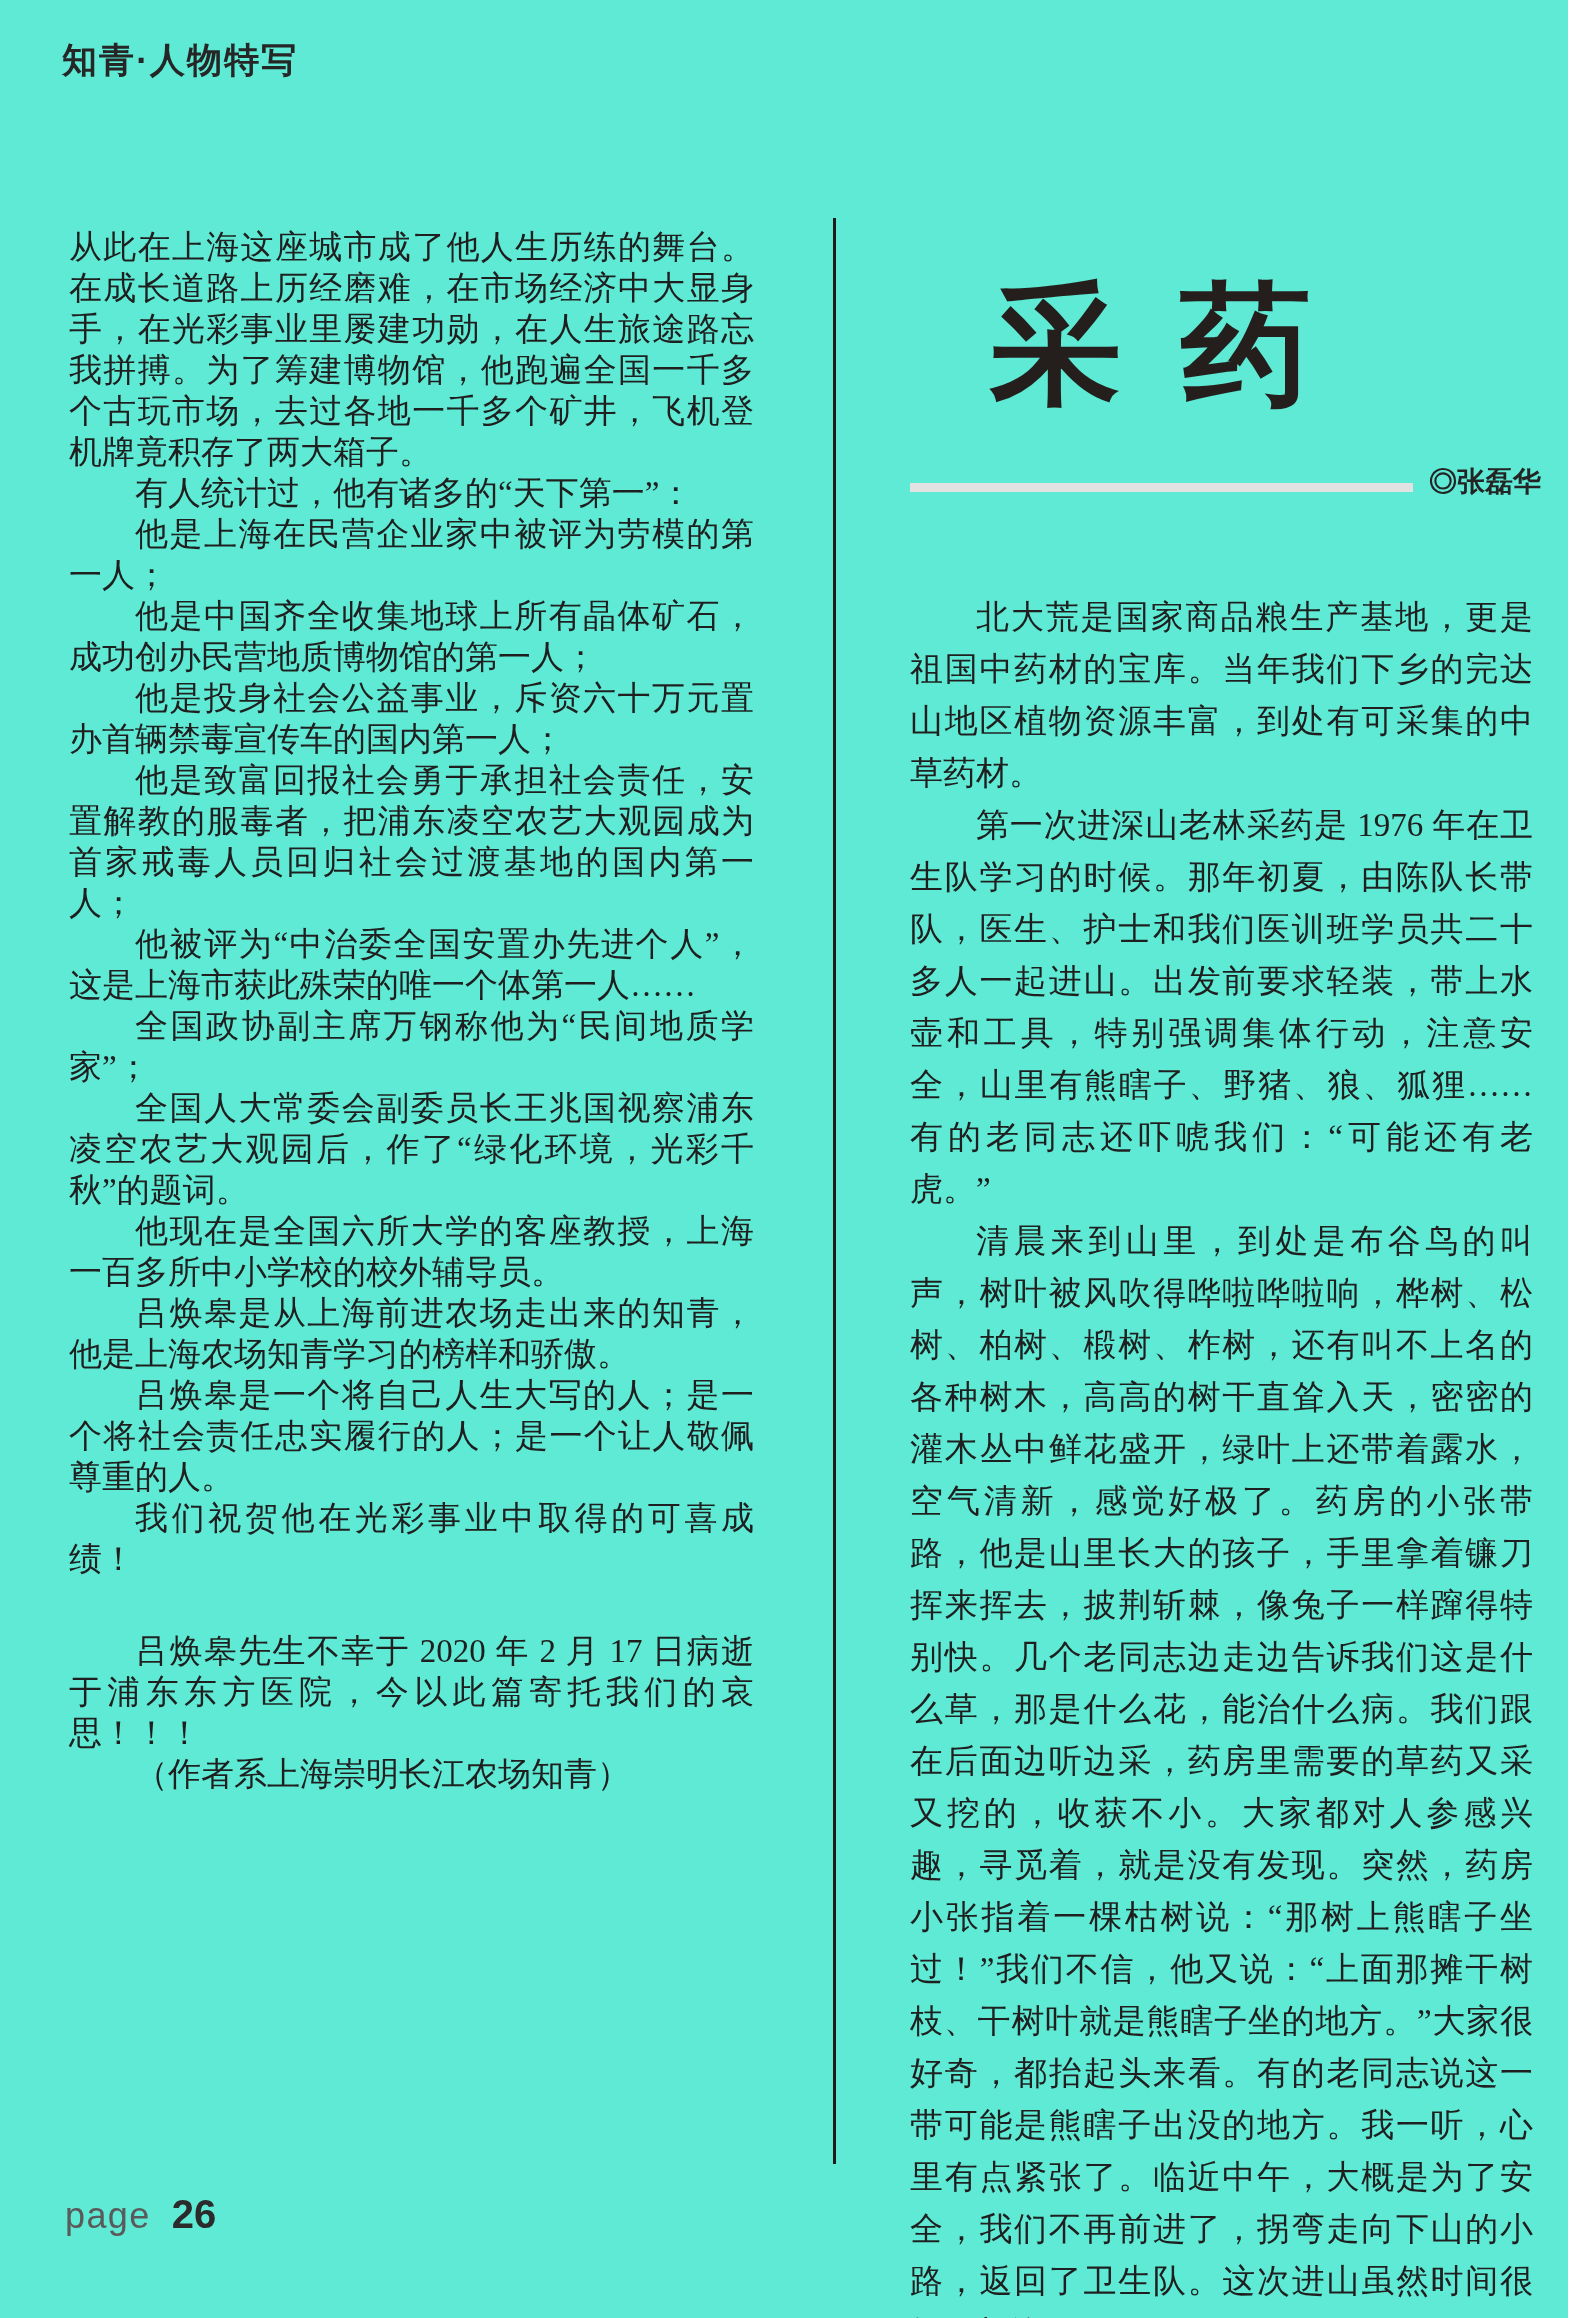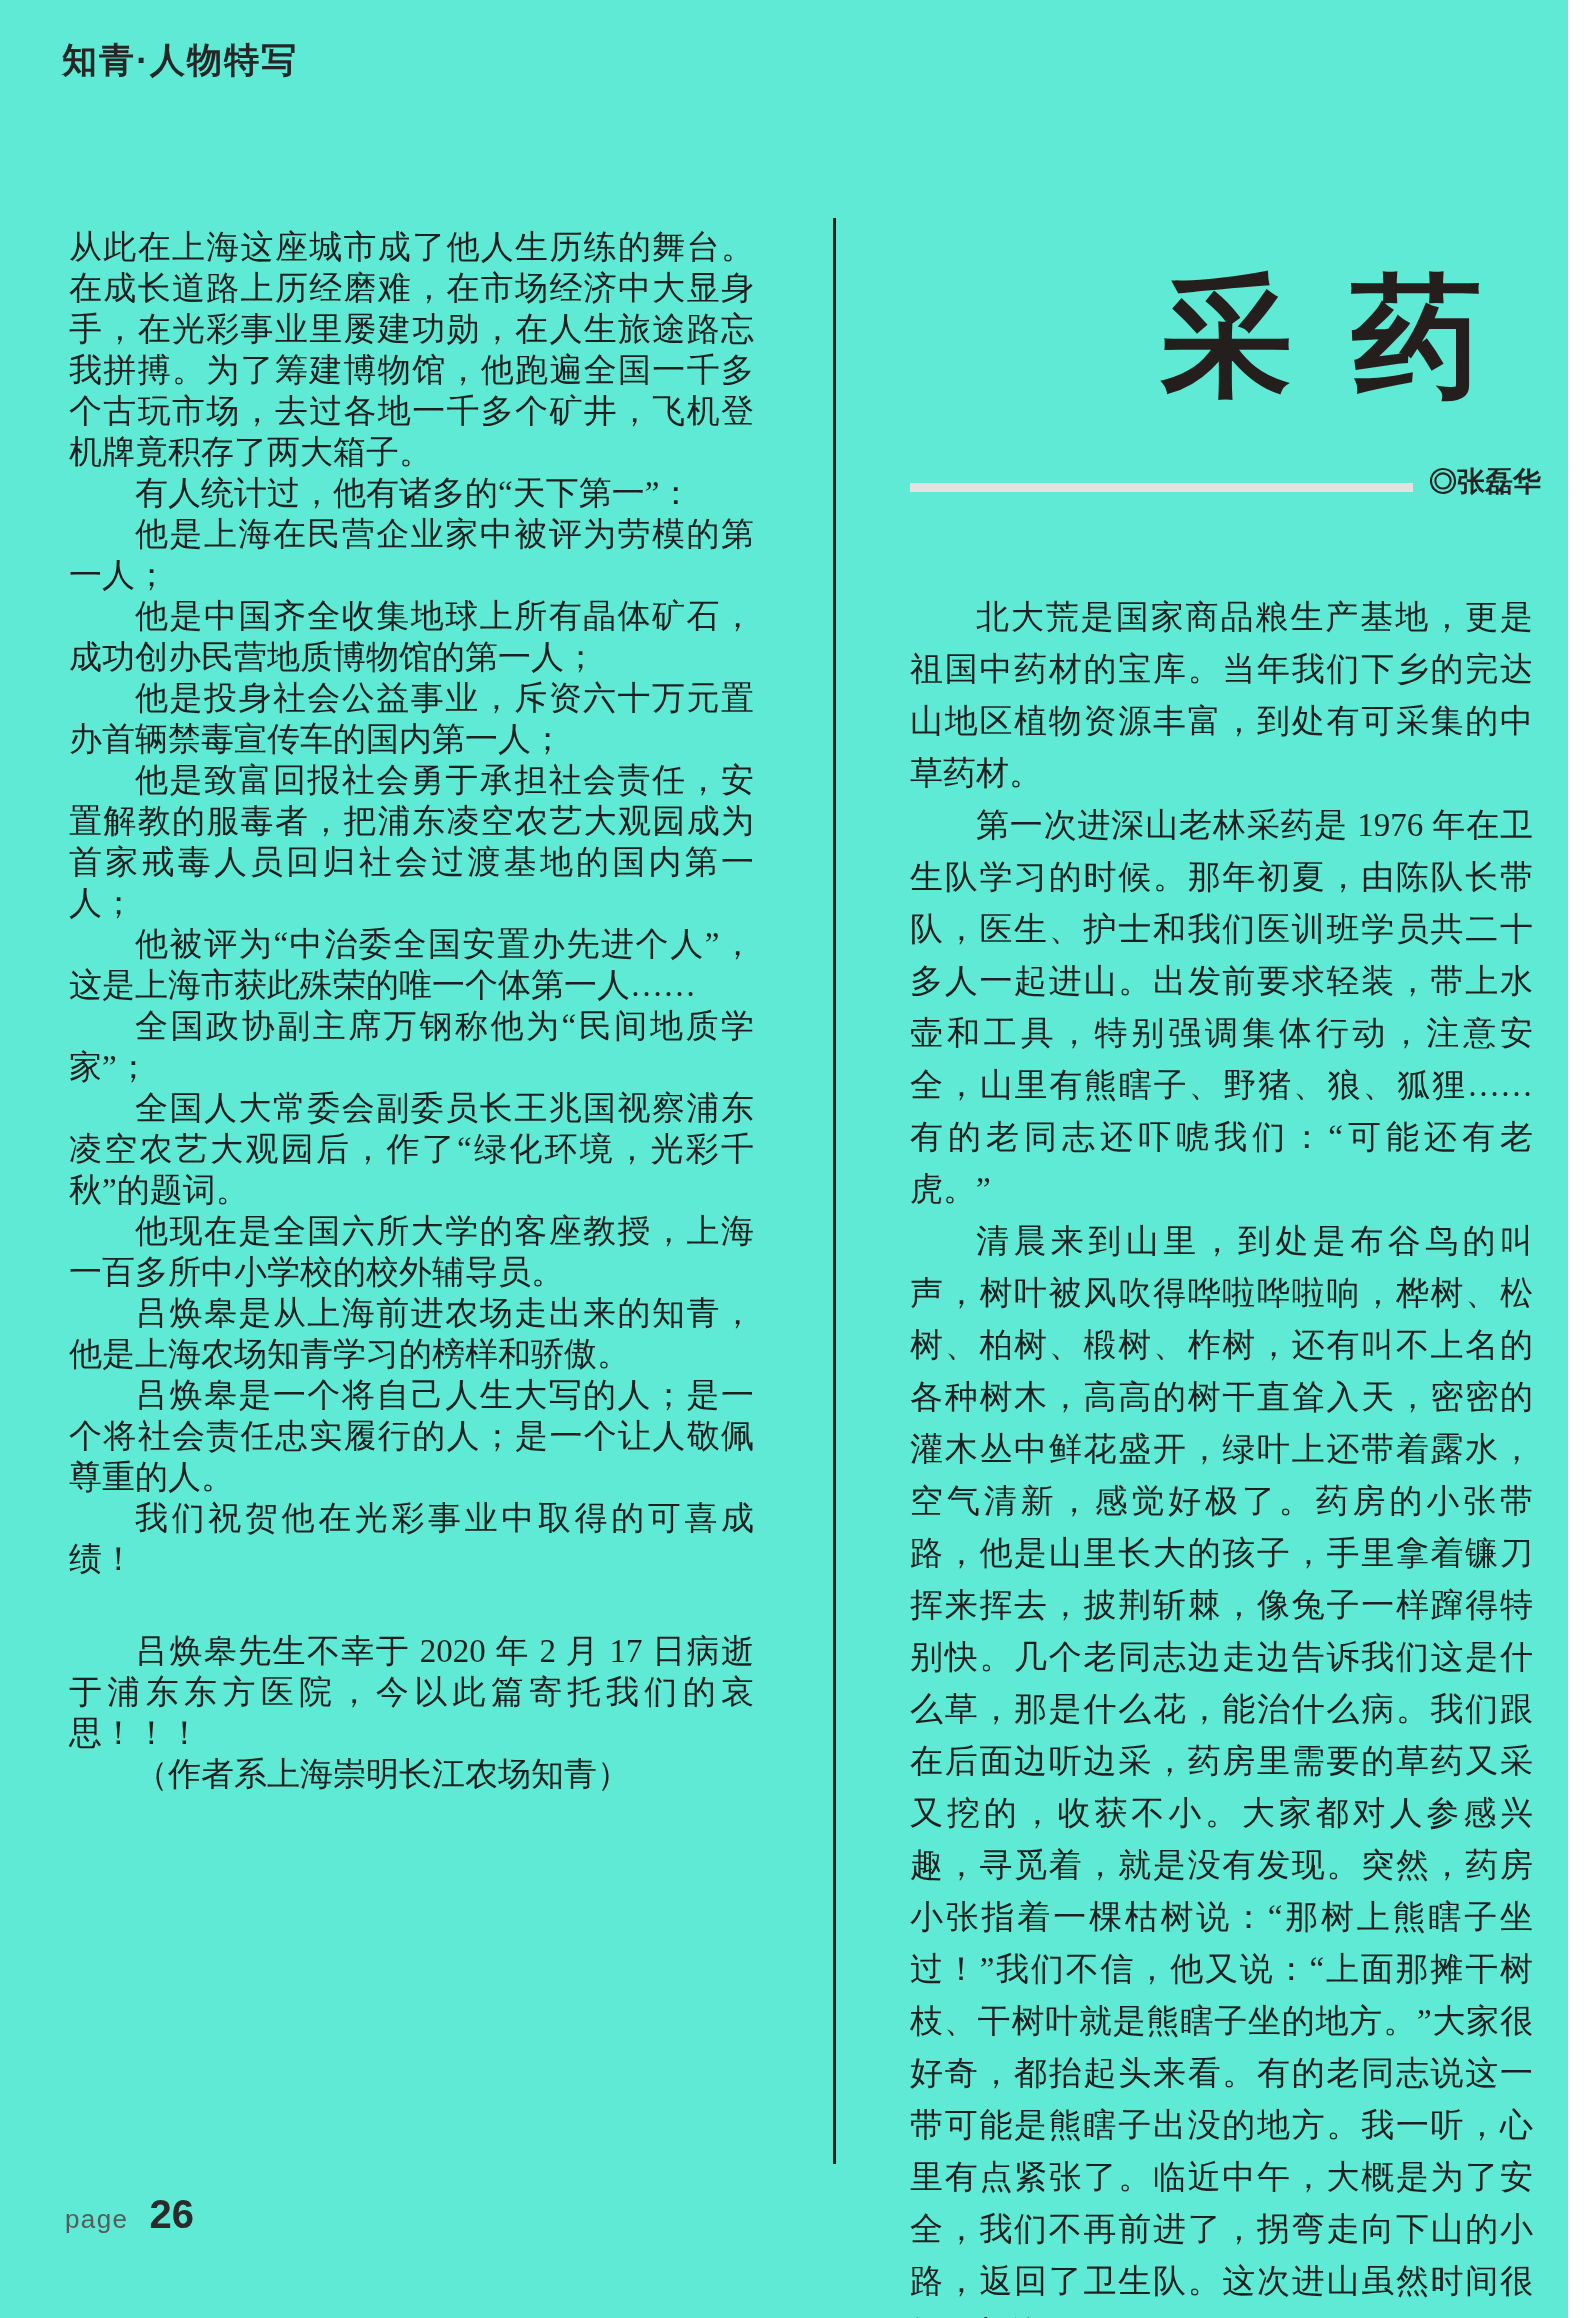--- a/index.html
+++ b/index.html
@@ -43,24 +43,24 @@
   .divider{
     position:absolute;
     left:833px; top:218px;
     width:2.8px; height:1946px;
     background:#1c1c1c;
   }
   .article-title{
     position:absolute;
     left:910px; top:264px;
     width:623px;
-    margin:8px;
+    margin:16px;
     padding-left:64px;
     box-sizing:border-box;
-    text-align:right;
+    text-align:left;
     font-family:"Liberation Serif", serif;
     font-weight:bold;
     font-size:131px;
     line-height:1.0;
     letter-spacing:0.45em;
     color:#241f1c;
     white-space:nowrap;
   }
   .author-row{
     position:absolute;
@@ -93,21 +93,21 @@
     text-align:justify;
   }
   .footer{
     position:absolute;
     left:65px; top:2192px;
     display:flex;
     align-items:baseline;
   }
   .pg-label{
     font-family:"Liberation Sans", sans-serif;
-    font-size:26px;
+    font-size:36px;
     letter-spacing:1.4px;
     color:var(--muted-color);
   }
   .pg-num{
     font-family:"Liberation Sans", sans-serif;
     font-weight:bold;
     font-size:40px;
     color:#2b2b2b;
     margin-left:21px;
   }

